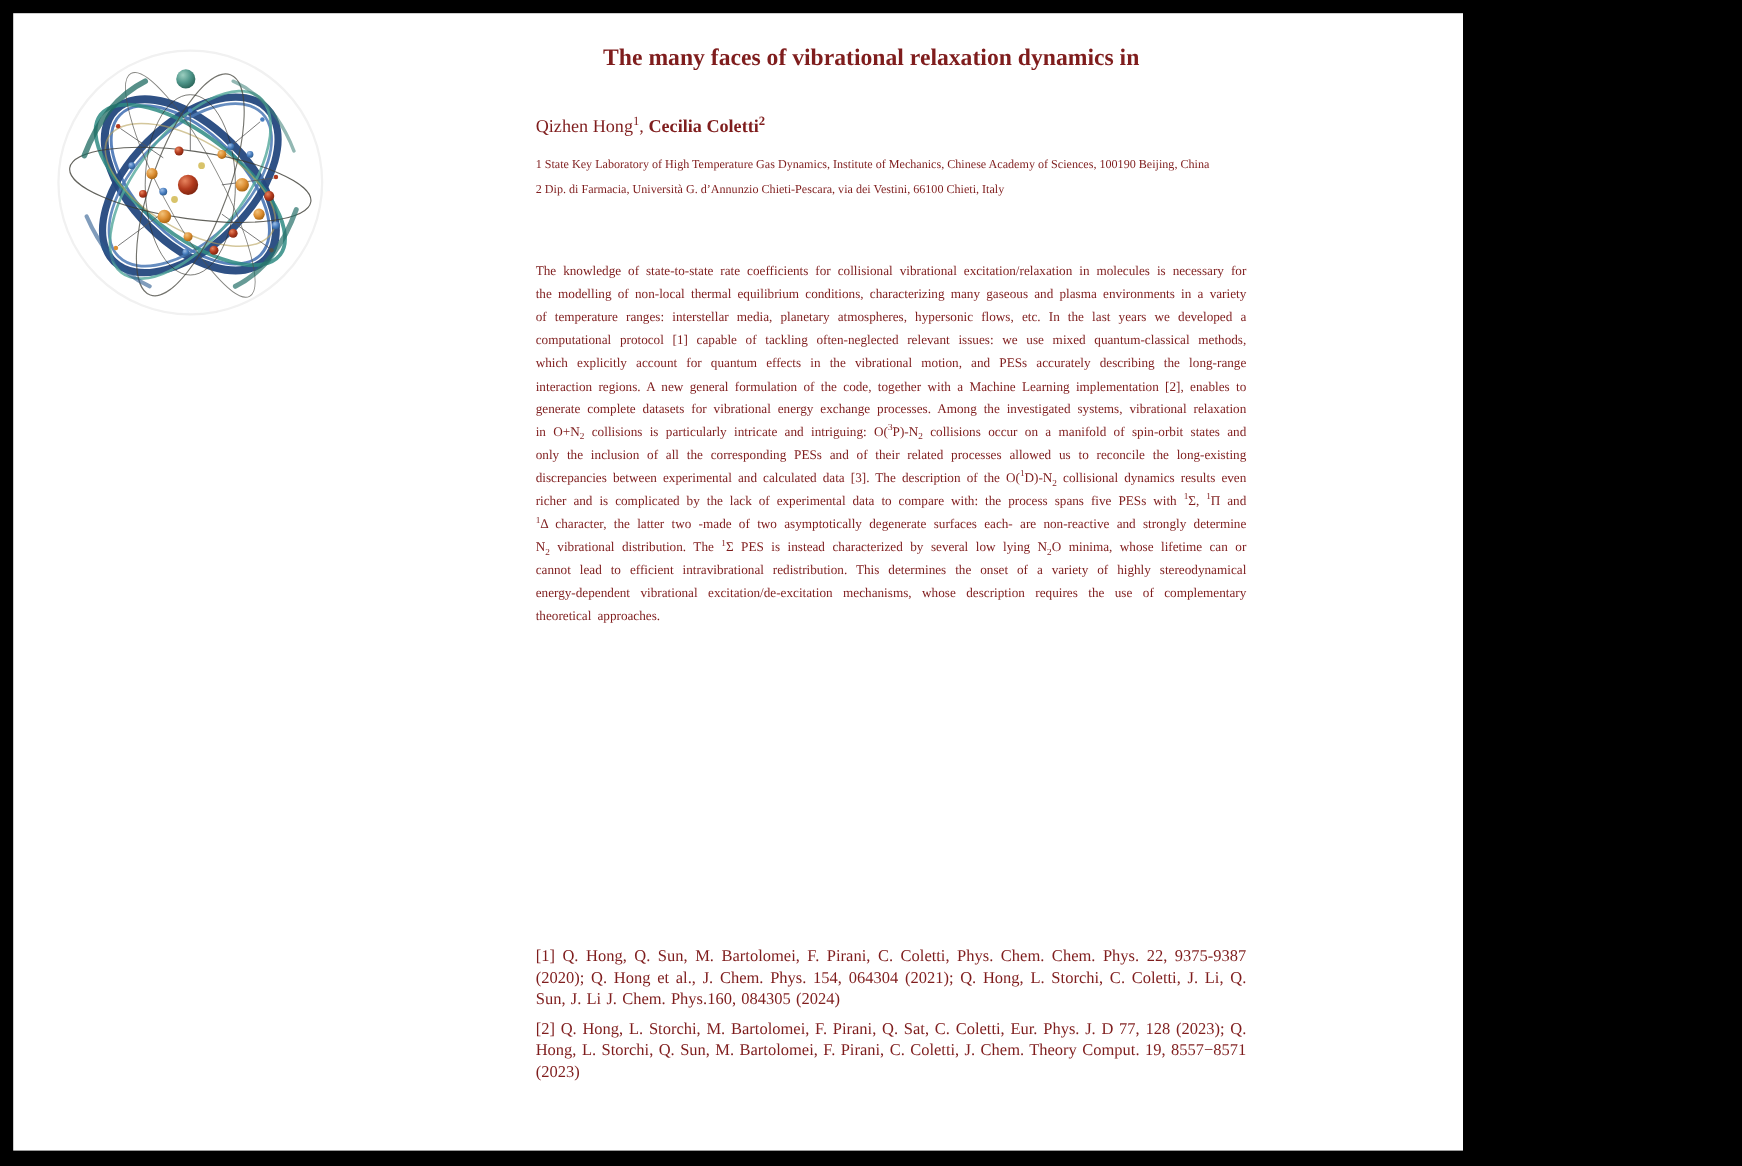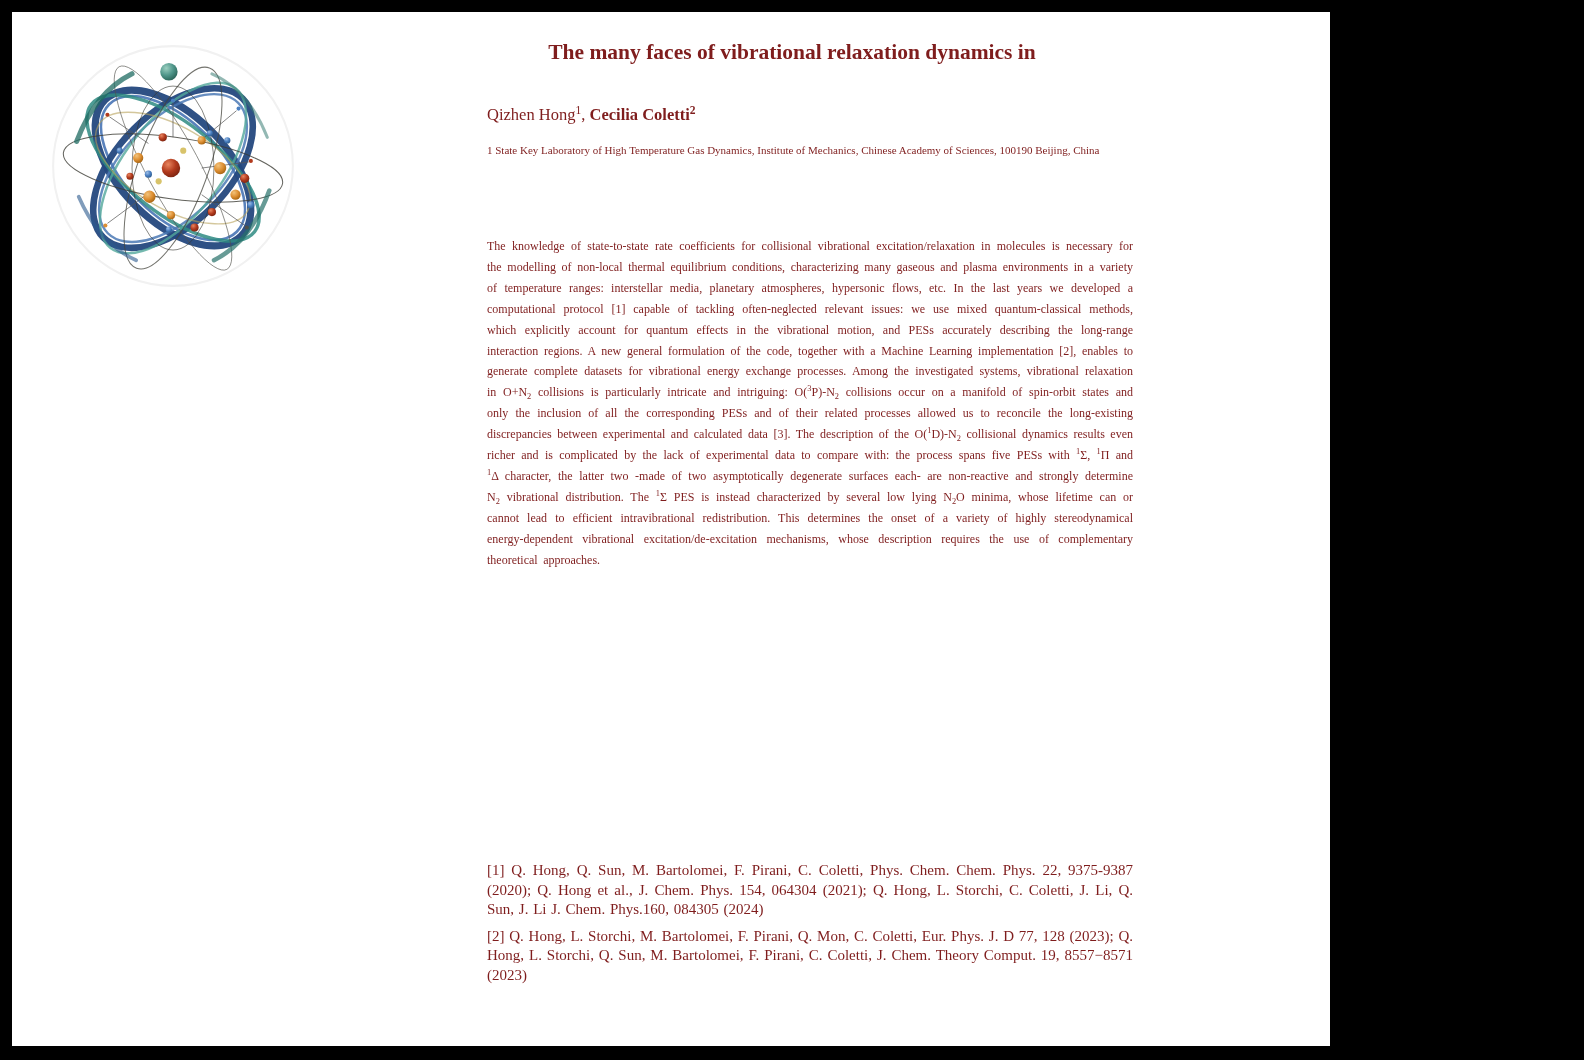--- a/index.html
+++ b/index.html
@@ -119,24 +119,25 @@
     <div class="column">
 
       <h1 class="title">
         <div>The many faces of vibrational relaxation dynamics in</div>
       </h1>
 
       <div class="authors">Qizhen Hong<sup>1</sup>, <b>Cecilia Coletti<sup>2</sup></b></div>
 
       <div class="affils">
         <div>1 State Key Laboratory of High Temperature Gas Dynamics, Institute of Mechanics, Chinese Academy of Sciences, 100190 Beijing, China</div>
+        <div>2 Dip. di Farmacia, Università G. d’Annunzio Chieti-Pescara, via dei Vestini, 66100 Chieti, Italy</div>
       </div>
 
       <div class="abstract">The knowledge of state-to-state rate coefficients for collisional vibrational excitation/relaxation in molecules is necessary for the modelling of non-local thermal equilibrium conditions, characterizing many gaseous and plasma environments in a variety of temperature ranges: interstellar media, planetary atmospheres, hypersonic flows, etc. In the last years we developed a computational protocol [1] capable of tackling often-neglected relevant issues: we use mixed quantum-classical methods, which explicitly account for quantum effects in the vibrational motion, and PESs accurately describing the long-range interaction regions. A new general formulation of the code, together with a Machine Learning implementation [2], enables to generate complete datasets for vibrational energy exchange processes. Among the investigated systems, vibrational relaxation in O+N<sub>2</sub> collisions is particularly intricate and intriguing: O(<sup>3</sup>P)-N<sub>2</sub> collisions occur on a manifold of spin-orbit states and only the inclusion of all the corresponding PESs and of their related processes allowed us to reconcile the long-existing discrepancies between experimental and calculated data [3]. The description of the O(<sup>1</sup>D)-N<sub>2</sub> collisional dynamics results even richer and is complicated by the lack of experimental data to compare with: the process spans five PESs with <sup>1</sup>Σ, <sup>1</sup>Π and <sup>1</sup>Δ character, the latter two -made of two asymptotically degenerate surfaces each- are non-reactive and strongly determine N<sub>2</sub> vibrational distribution. The <sup>1</sup>Σ PES is instead characterized by several low lying N<sub>2</sub>O minima, whose lifetime can or cannot lead to efficient intravibrational redistribution. This determines the onset of a variety of highly stereodynamical energy-dependent vibrational excitation/de-excitation mechanisms, whose description requires the use of complementary theoretical approaches.</div>
 
       <div class="refs">
         <p>[1] Q. Hong, Q. Sun, M. Bartolomei, F. Pirani, C. Coletti, Phys. Chem. Chem. Phys. 22, 9375-9387 (2020); Q. Hong et al., J. Chem. Phys. 154, 064304 (2021); Q. Hong, L. Storchi, C. Coletti, J. Li, Q. Sun, J. Li J. Chem. Phys.160, 084305 (2024)</p>
-        <p>[2] Q. Hong, L. Storchi, M. Bartolomei, F. Pirani, Q. Mon, C. Coletti, Eur. Phys. J. D 77, 128 (2023); Q. Hong, L. Storchi, Q. Sun, M. Bartolomei, F. Pirani, C. Coletti, J. Chem. Theory Comput. 19, 8557−8571 (2023)</p>
+        <p>[2] Q. Hong, L. Storchi, M. Bartolomei, F. Pirani, Q. Sat, C. Coletti, Eur. Phys. J. D 77, 128 (2023); Q. Hong, L. Storchi, Q. Sun, M. Bartolomei, F. Pirani, C. Coletti, J. Chem. Theory Comput. 19, 8557−8571 (2023)</p>
       </div>
 
     </div>
   </div>
 </div>
 
 </body></html>

